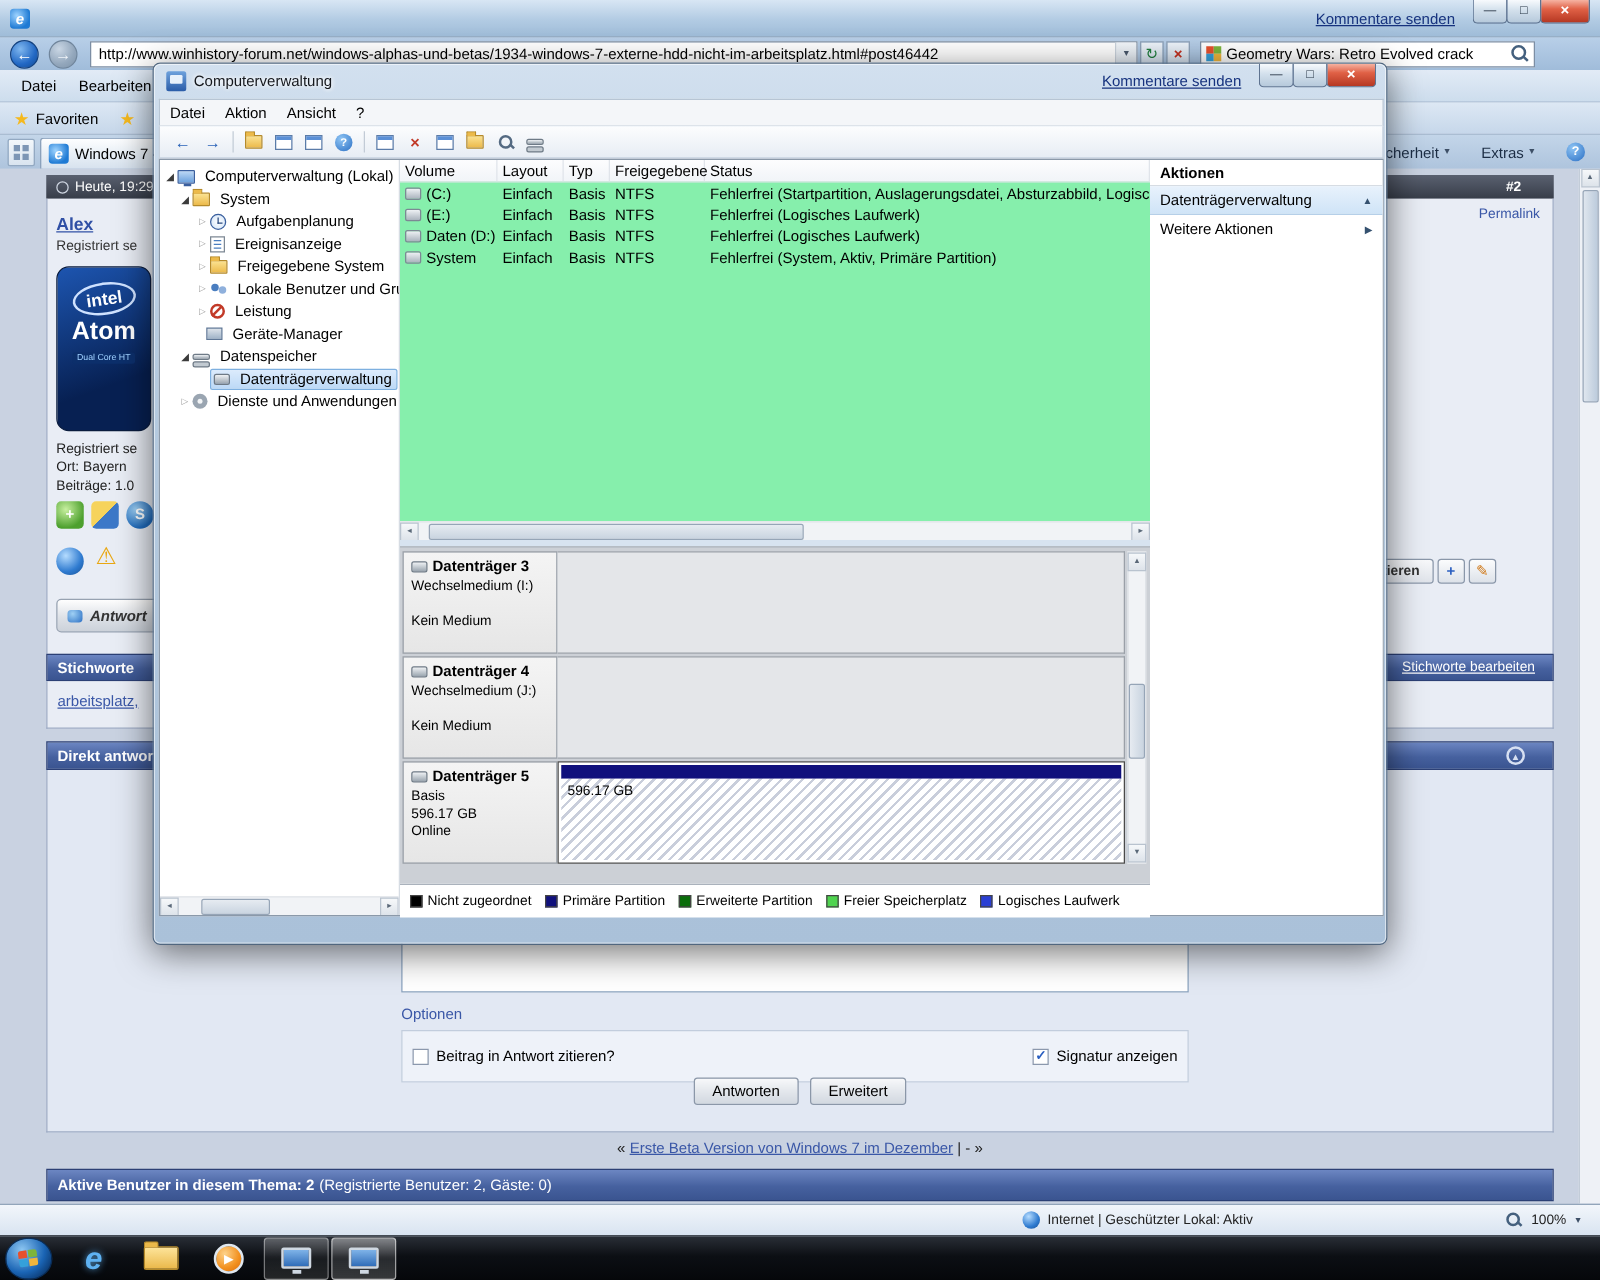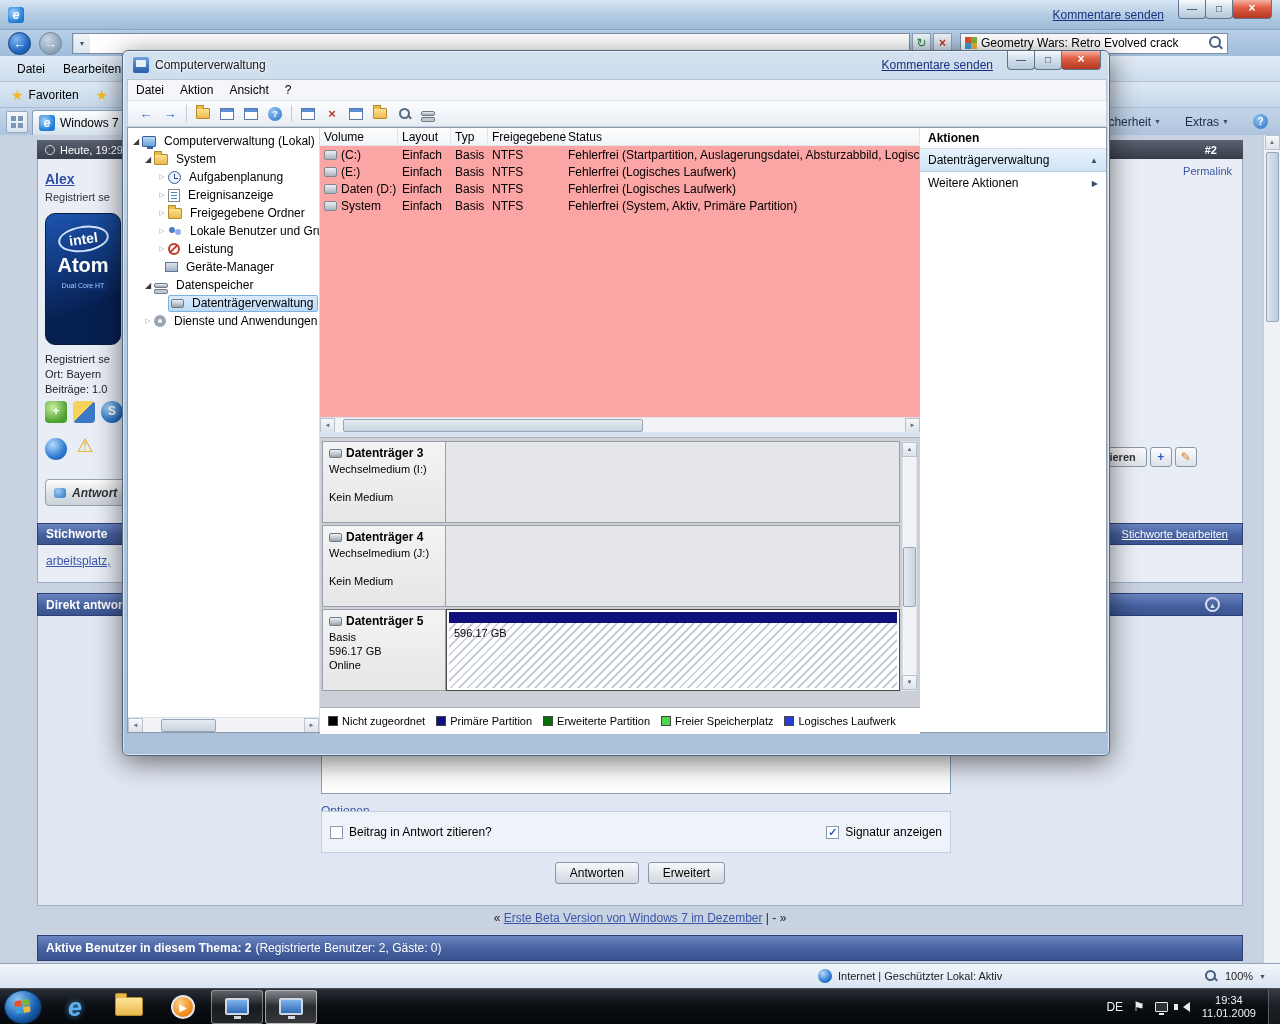--- a/index.html
+++ b/index.html
@@ -82,21 +82,21 @@
 .fbar{position:absolute;left:37px;width:1206px;background:linear-gradient(#6c86c2,#46619f 55%,#3a5490);border:1px solid #2c4075;color:#fff;display:flex;align-items:center;padding:0 8px;font-size:12px}
 .stichbar{top:388px;height:22px;font-weight:bold}
 .editlink{margin-left:auto;font-weight:normal;font-size:11px;color:#fff;text-decoration:underline;margin-right:6px;white-space:nowrap;cursor:pointer}
 .tagspanel{position:absolute;left:37px;top:410px;width:1206px;height:38px;background:#e9edf5;border:1px solid #9dabc4;border-top:none;font-size:12px;padding:9px 8px}
 .taglink{color:#3a57a7;text-decoration:underline;cursor:pointer}
 .direktbar{top:458px;height:23px;font-weight:bold}
 .collapsecircle{margin-left:auto;width:15px;height:15px;border-radius:50%;border:2px solid #d7e0f2;color:#d7e0f2;font-size:8px;line-height:13px;text-align:center;cursor:pointer;margin-right:14px}
 .replypanel{position:absolute;left:37px;top:481px;width:1206px;height:290px;background:#e2e8f3;border:1px solid #9dabc4;border-top:none}
 .reply-ta{position:absolute;left:283px;top:14px;width:630px;height:164px;background:#fff;border:1px solid #87a0bd;resize:none;font:12px "Liberation Sans",sans-serif;outline:none}
 .optlabel{position:absolute;left:283px;top:188px;font-size:12px;color:#3a57a7}
-.optbox{position:absolute;left:283px;top:195px;width:630px;height:42px;background:#eef2f9;border:1px solid #c2cddd;display:flex;align-items:center;padding:0 8px;font-size:12px}
+.optbox{position:absolute;left:283px;top:208px;width:630px;height:42px;background:#eef2f9;border:1px solid #c2cddd;display:flex;align-items:center;padding:0 8px;font-size:12px}
 .cb{width:13px;height:13px;background:#fff;border:1px solid #8b98ad;display:inline-block;margin-right:6px;text-align:center;line-height:11px;font-size:11px;color:#2b5fc0;font-weight:bold;flex:0 0 13px;cursor:pointer}
 .optitem{display:flex;align-items:center}
 .optright{margin-left:auto}
 .btnrow{position:absolute;left:0;right:0;top:246px;display:flex;justify-content:center;gap:9px}
 .fbtn{padding:3px 14px;font-size:12px;background:linear-gradient(#f7f8fa,#e3e7ec 50%,#d2d8e0);border:1px solid #8b97a8;border-radius:3px;cursor:pointer}
 .navline{position:absolute;left:0;right:0;top:776px;text-align:center;font-size:12px;color:#222}
 .navline a{color:#3a57a7;text-decoration:underline;cursor:pointer}
 .activebar{top:800px;height:26px}
 .activebar b{margin-right:4px}
 
@@ -154,21 +154,21 @@
 .trow{display:flex;align-items:center;height:18px;white-space:nowrap;font-size:12px;cursor:pointer}
 .texp{width:12px;text-align:center;font-size:7px;color:#9a9a9a;flex:0 0 12px}
 .texp.open{color:#3b3b3b;font-size:8px}
 .tico{margin-right:4px;flex:0 0 auto}
 .selwrap{display:flex;align-items:center;background:linear-gradient(#dcebfc,#bcd9f6);border:1px solid #7eb0e0;border-radius:2px;height:17px;padding:0 4px 0 2px;gap:4px}
 .plainwrap{display:flex;align-items:center;gap:4px}
 .tree-hscroll{position:absolute;left:0;bottom:0;width:191px;height:15px;background:#f1f3f6;border-top:1px solid #dfe3e8;display:flex;align-items:center}
 .sbtn{width:15px;height:15px;background:linear-gradient(#f6f8fa,#dde3ea);border:1px solid #b9c3cf;font-size:6px;line-height:12px;text-align:center;color:#5a6878;flex:0 0 15px;cursor:pointer}
 .sthumb{background:linear-gradient(#e6ebf1,#c9d4e0);border:1px solid #96a5b7;border-radius:2px;height:13px;cursor:pointer}
 .cm-center{width:600px;height:100%;position:relative;border-right:1px solid #d6dce3;flex:0 0 600px}
-.vollist{position:absolute;left:0;top:0;width:600px;height:289px;background:#fca5a5;overflow:hidden}
+.vollist{position:absolute;left:0;top:0;width:600px;height:289px;background:#86efac;overflow:hidden}
 .volhead{display:flex;height:18px;border-bottom:1px solid #e2e6eb;background:linear-gradient(#fdfdfe,#f1f4f8);font-size:12px}
 .vh{padding:1px 4px;border-right:1px solid #e0e4ea;display:flex;align-items:center}
 .volrow{display:flex;height:17px;font-size:12px;align-items:center}
 .vc{padding:0 4px;white-space:nowrap;overflow:hidden;display:flex;align-items:center}
 .c0{width:78px;flex:0 0 78px}.c1{width:53px;flex:0 0 53px}.c2{width:37px;flex:0 0 37px}.c3{width:76px;flex:0 0 76px}.c4{flex:1}
 .vico{width:13px;height:10px;margin-right:4px;border-radius:2px;background:linear-gradient(#eef1f4,#aab3bd);border:1px solid #7d8894;flex:0 0 13px}
 .vol-hscroll{position:absolute;left:0;top:289px;width:600px;height:15px;background:#f1f3f6;border-top:1px solid #dfe3e8;display:flex;align-items:center}
 .splitbar{position:absolute;left:0;top:304px;width:600px;height:5px;background:#d7e3f0}
 .gfx{position:absolute;left:0;top:309px;width:600px;height:270px;background:#ccd0d6;border-top:1px solid #aab2bc}
 .drow{position:absolute;left:2px;width:578px;height:82px;display:flex}
@@ -233,20 +233,21 @@
       <div class="capbtn">—</div>
       <div class="capbtn">□</div>
       <div class="capbtn close">×</div>
     </div>
   </div>
 
   <div class="ie-nav">
     <div class="navbtn back">←</div>
     <div class="navbtn fwd">→</div>
     <div class="addr">
+      <input value="http://www.winhistory-forum.net/windows-alphas-und-betas/1934-windows-7-externe-hdd-nicht-im-arbeitsplatz.html#post46442" style="">
       <div class="ddlbtn">▼</div>
     </div>
     <div class="smallbtn refresh">↻</div>
     <div class="smallbtn stop">×</div>
     <div class="search">
       <span class="provider">
           <i></i>
           <i></i>
           <i></i>
           <i></i>
@@ -468,21 +469,21 @@
           <span class="texp">▷</span>
           <span class="plainwrap">
               <span class="tico i-log"></span>
               <span>Ereignisanzeige</span>
             </span>
         </div>
         <div class="trow" style="padding-left:28px">
           <span class="texp">▷</span>
           <span class="plainwrap">
               <span class="tico i-folder"></span>
-              <span>Freigegebene Ordner</span>
+              <span>Freigegebene System</span>
             </span>
         </div>
         <div class="trow" style="padding-left:28px">
           <span class="texp">▷</span>
           <span class="plainwrap">
               <span class="tico i-users"></span>
               <span>Lokale Benutzer und Gru</span>
             </span>
         </div>
         <div class="trow" style="padding-left:28px">
@@ -688,26 +689,15 @@
       </div>
     <div class="tbtn">
         <span class="twmp">▶</span>
       </div>
     <div class="tbtn active">
         <span class="tmon"></span>
       </div>
     <div class="tbtn active current">
         <span class="tmon"></span>
       </div>
-    <div class="tray">
-      <span class="lang">DE</span>
-      <span class="trayflag">⚑</span>
-      <span class="neticon"></span>
-      <span class="volicon"></span>
-      <div class="clock">
-        <div>19:34</div>
-        <div>11.01.2009</div>
-      </div>
-      <div class="showdesk"></div>
-    </div>
   </div>
 
 </div>
 
 </body></html>

